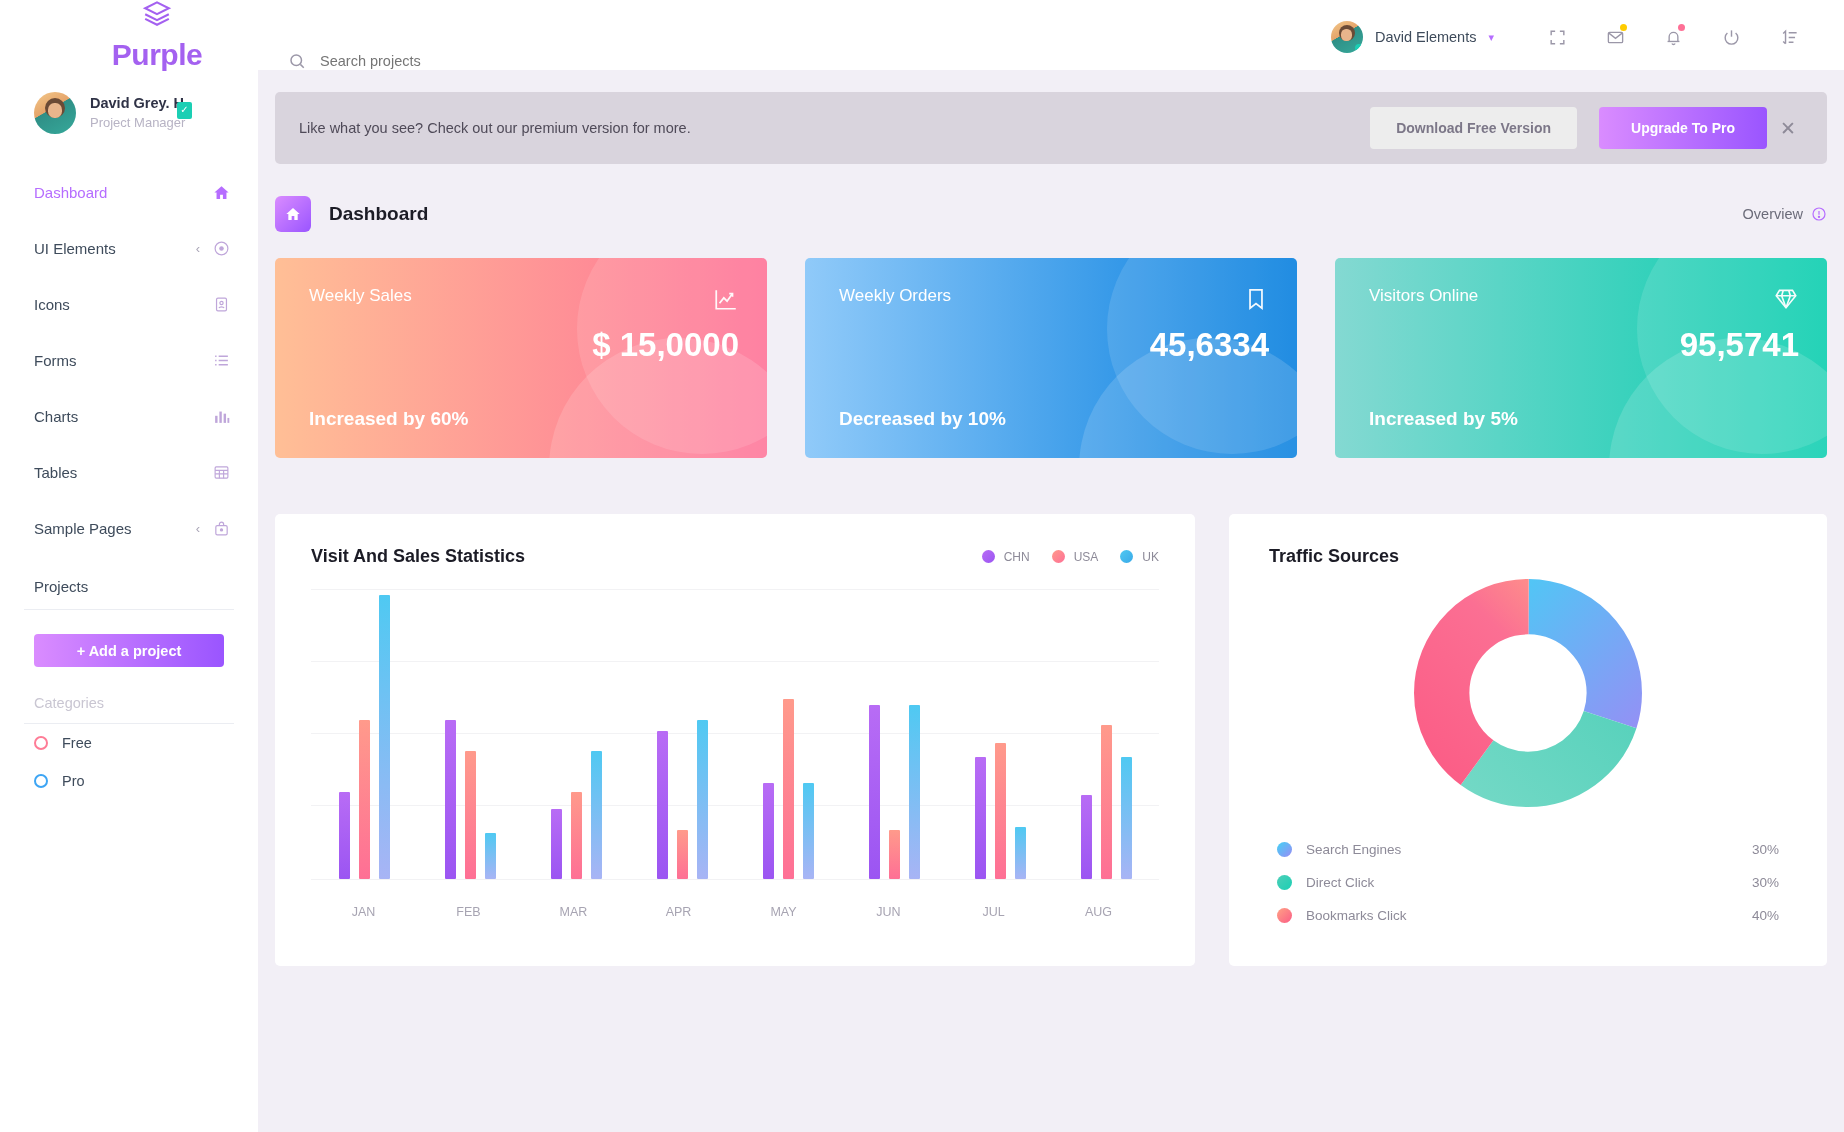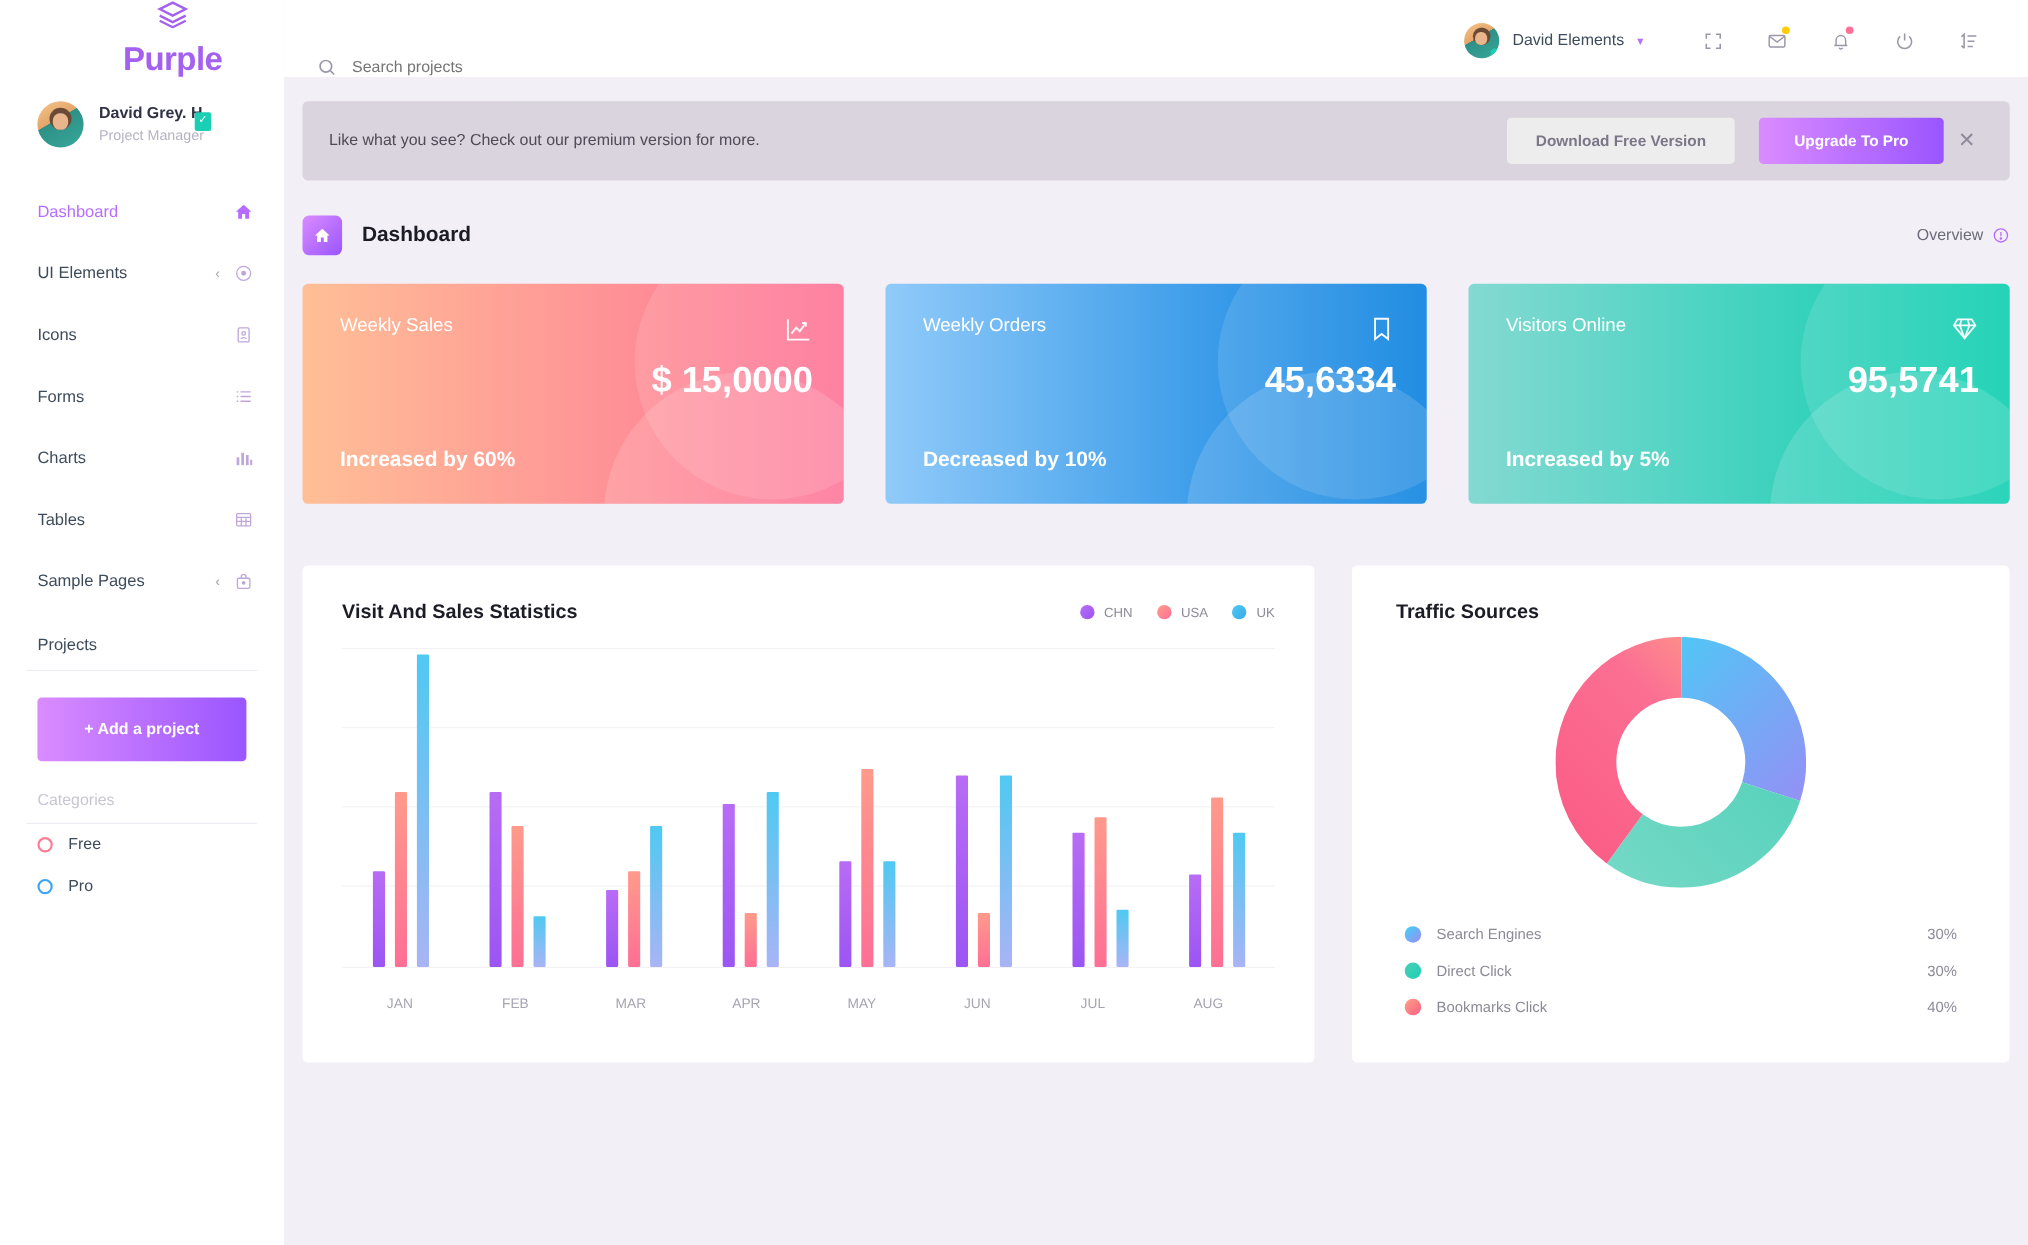--- a/index.html
+++ b/index.html
@@ -62,21 +62,21 @@
   .nav-label { flex: 1; }
   .nav-arrow { color: #a9a5b6; font-size: 13px; margin-right: 12px; }
   .nav-icon { width: 18px; height: 18px; display: flex; align-items: center; justify-content: center; }
   .nav-icon svg { width: 17px; height: 17px; }
 
   .projects-head {
     padding: 22px 34px 14px; font-size: 15px; color: #3e4b5b;
   }
   .divider { height: 1px; background: #ebedf2; margin: 0 24px; }
   .add-project {
-    margin: 24px 34px 0; height: 58px; width: 190px;
+    margin: 24px 34px 0; height: 33px; width: 190px;
     border: none; border-radius: 4px; cursor: pointer;
     background: linear-gradient(to right, #da8cff 0%, #9a55ff 100%);
     color: #fff; font-size: 14.5px; font-weight: bold;
     font-family: "Liberation Sans", sans-serif;
   }
   .categories-head {
     padding: 28px 34px 12px; font-size: 14.5px; color: #c9c6d2;
   }
   .cat-item {
     display: flex; align-items: center; gap: 14px;

